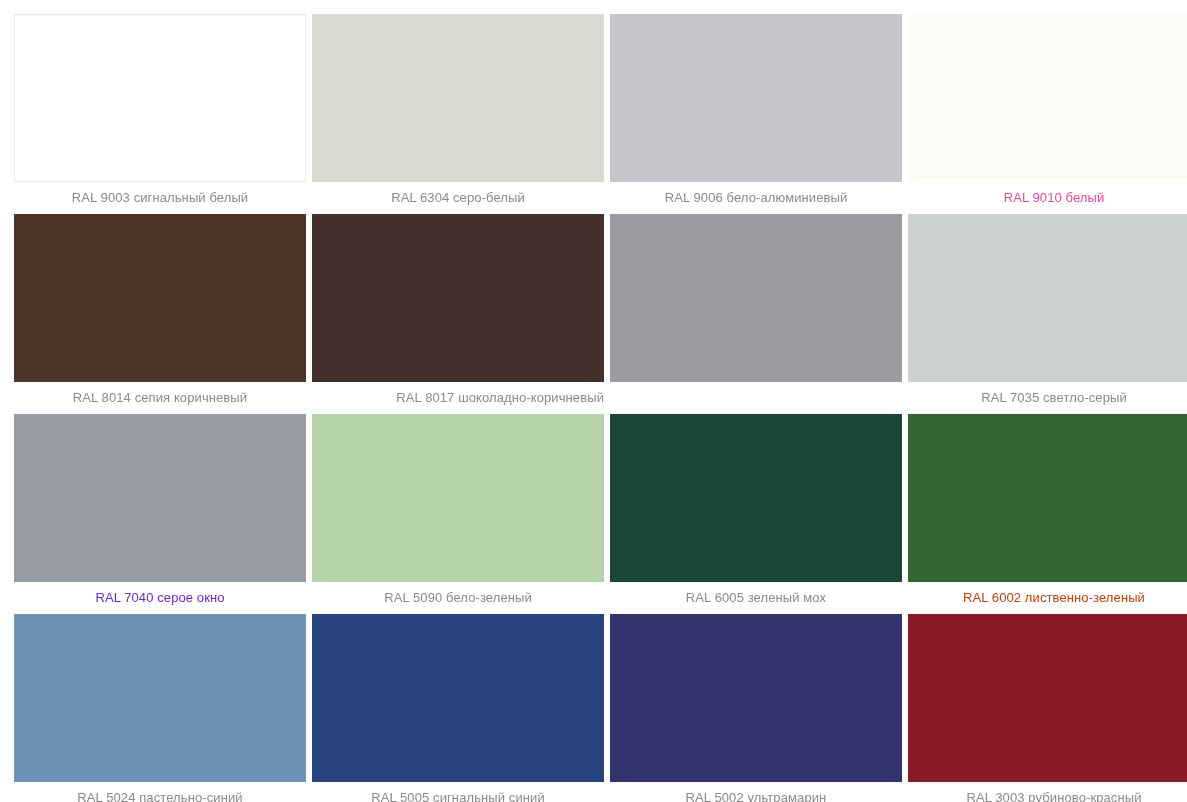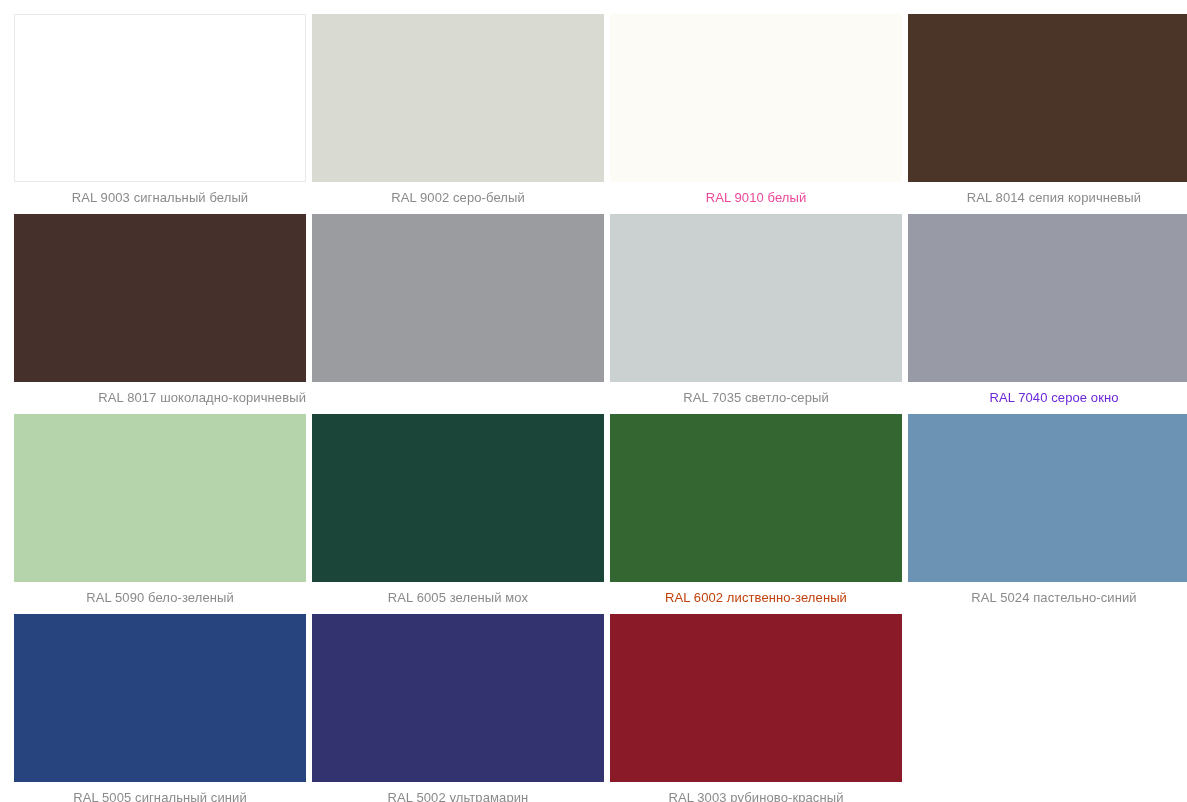--- a/index.html
+++ b/index.html
@@ -64,21 +64,25 @@
 </head>
 <body style="background: rgb(255, 255, 255);">
 
 <div id="palette-grid">
     <div class="swatch-card">
       <div class="swatch-chip bordered" style="background-color: rgb(255, 255, 255);"></div>
       <span class="swatch-label" style="color: rgb(138, 138, 138);">RAL 9003 сигнальный белый</span>
     </div>
     <div class="swatch-card">
       <div class="swatch-chip" style="background-color: rgb(217, 218, 210);"></div>
-      <span class="swatch-label" style="color: rgb(138, 138, 138);">RAL 9002 серо-белый</span>
+      <span class="swatch-label" style="color: rgb(138, 138, 138);">RAL 6304 серо-белый</span>
+    </div>
+    <div class="swatch-card">
+      <div class="swatch-chip" style="background-color: rgb(197, 198, 202);"></div>
+      <span class="swatch-label" style="color: rgb(138, 138, 138);">RAL 9006 бело-алюминиевый</span>
     </div>
     <div class="swatch-card">
       <div class="swatch-chip" style="background-color: rgb(252, 251, 245);"></div>
       <span class="swatch-label" style="color: #ec4899;">RAL 9010 белый</span>
     </div>
     <div class="swatch-card">
       <div class="swatch-chip" style="background-color: rgb(75, 53, 40);"></div>
       <span class="swatch-label" style="color: rgb(138, 138, 138);">RAL 8014 сепия коричневый</span>
     </div>
     <div class="swatch-card">

